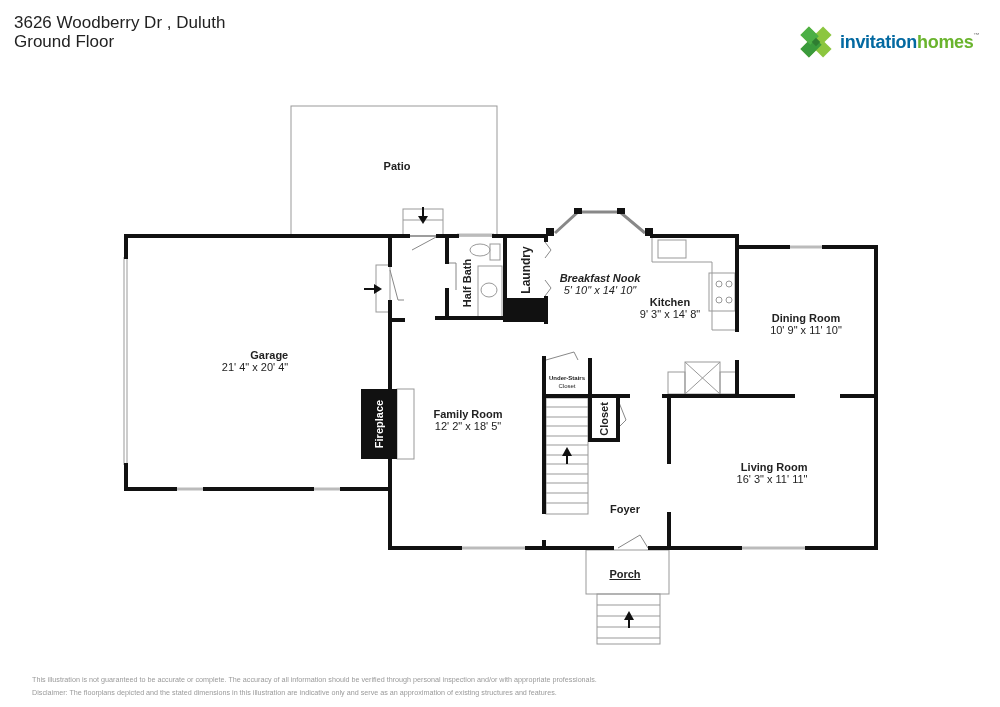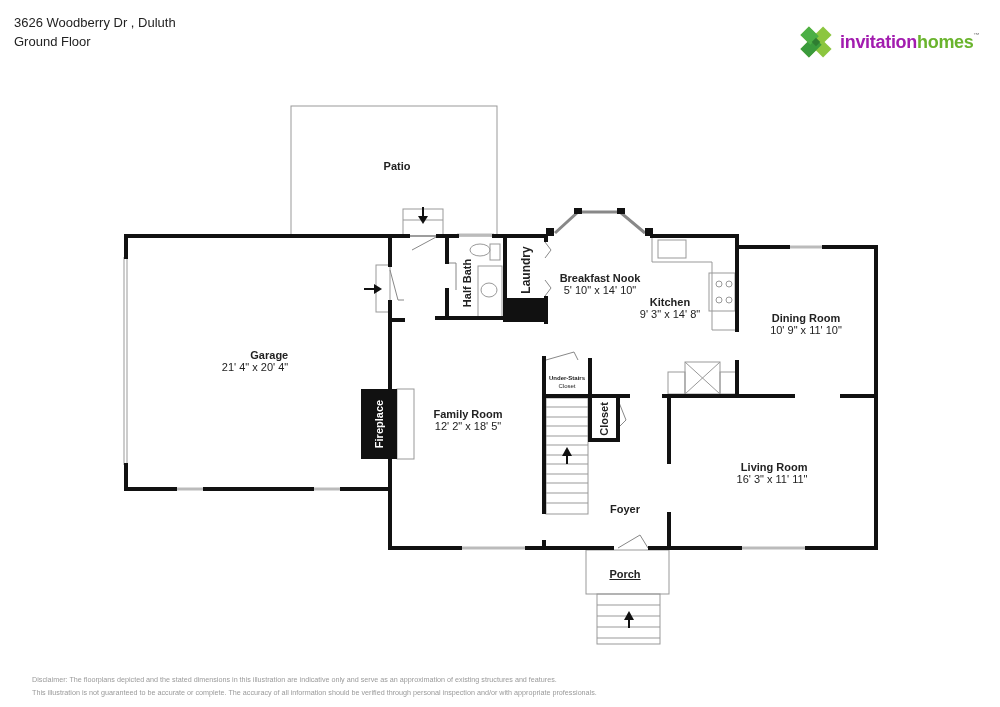--- a/index.html
+++ b/index.html
@@ -1,20 +1,20 @@
 <!DOCTYPE html>
 <html><head>
 <meta charset="utf-8">
 <style>
   html, body { margin:0; padding:0; background:#ffffff; }
   body { width:1000px; height:707px; position:relative; overflow:hidden; font-family:"Liberation Sans", sans-serif; color:#222; }
-  .hdr { position:absolute; left:14px; top:13px; font-size:13px; line-height:19px; color:#222; }
+  .hdr { position:absolute; left:14px; top:13px; font-size:17px; line-height:19px; color:#222; }
   .logo { position:absolute; left:798px; top:24px; display:flex; align-items:center; }
   .logo-text { font-size:18px; font-weight:bold; letter-spacing:-0.3px; margin-left:6px; }
-  .logo-text .a { color:#a21caf; }
+  .logo-text .a { color:#0369a1; }
   .logo-text .b { color:#6ab42d;margin-top:24px; }
   .disc { position:absolute; left:32px; top:673px; font-size:7.2px; line-height:13px; color:#9a9a9a; }
   svg.plan { position:absolute; left:0; top:0; }
   .lbl { position:absolute; text-align:center; transform:translate(-50%,0); white-space:nowrap; }
   .lbl .n { font-weight:bold; font-size:11px; color:#222; display:block; }
   .lbl .d { font-size:11px; color:#222; display:block; }
   .vlbl { position:absolute; transform-origin:center; transform:translate(-50%,-50%) rotate(-90deg); white-space:nowrap; font-weight:bold; font-size:11px; }
 </style>
 </head>
 <body>
@@ -180,21 +180,21 @@
 
 <div class="lbl" style="left:397px;top:160px;">
   <span class="n">Patio</span>
 </div>
 <div class="lbl" style="left:255px;top:349px;text-align:right;">
   <span class="n">Garage</span>
   <span class="d">21' 4" x 20' 4"</span>
 </div>
 <div class="vlbl" style="left:467px;top:283px;">Half Bath</div>
 <div class="vlbl" style="left:526px;top:270px;font-size:12px;">Laundry</div>
-<div class="lbl" style="left:600px;top:272px;">
+<div class="lbl" style="left:600px;top:272px;font-style:italic;">
   <span class="n">Breakfast Nook</span>
   <span class="d">5' 10" x 14' 10"</span>
 </div>
 <div class="lbl" style="left:670px;top:296px;">
   <span class="n">Kitchen</span>
   <span class="d">9' 3" x 14' 8"</span>
 </div>
 <div class="lbl" style="left:806px;top:312px;">
   <span class="n">Dining Room</span>
   <span class="d">10' 9" x 11' 10"</span>
@@ -214,15 +214,15 @@
   <span class="d">16' 3" x 11' 11"</span>
 </div>
 <div class="lbl" style="left:625px;top:503px;">
   <span class="n">Foyer</span>
 </div>
 <div class="lbl" style="left:625px;top:568px;text-decoration:underline;">
   <span class="n">Porch</span>
 </div>
 
 <div class="disc">
+  <div>This illustration is not guaranteed to be accurate or complete. The accuracy of all information should be verified through personal inspection and/or with appropriate professionals.</div>
   <div>Disclaimer: The floorplans depicted and the stated dimensions in this illustration are indicative only and serve as an approximation of existing structures and features.</div>
-  <div>This illustration is not guaranteed to be accurate or complete. The accuracy of all information should be verified through personal inspection and/or with appropriate professionals.</div>
 </div>
 
 </body></html>

